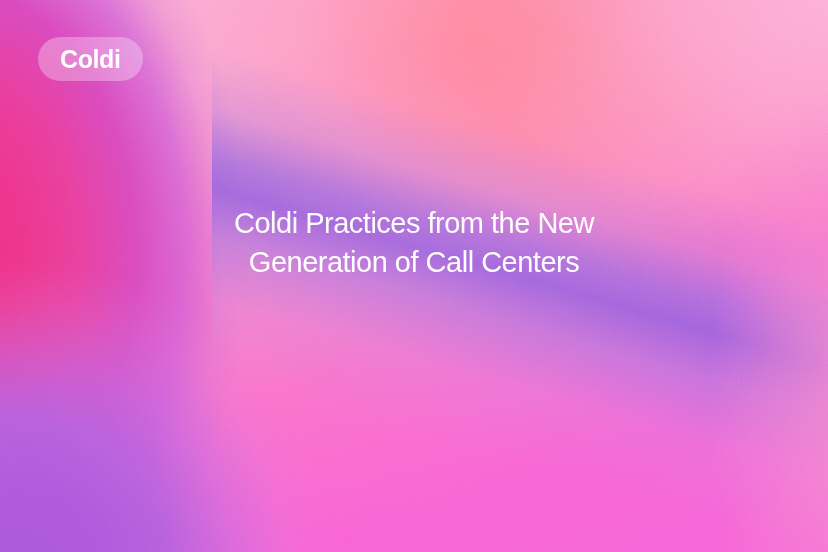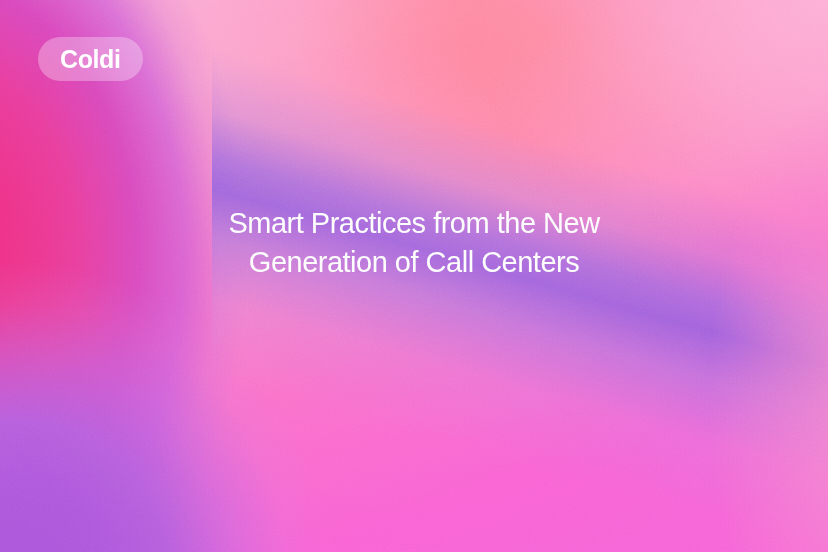--- a/index.html
+++ b/index.html
@@ -203,16 +203,16 @@
       </filter>
       <rect width="828" height="552" filter="url(#grainFilter)"></rect>
     </svg>
   </div>
 
   <div id="logo-badge">
     <span class="logo-text">Coldi</span>
   </div>
 
   <div id="headline-block">
-    <p class="subheadline">Smart Practices from the New Generation of Call Centers</p>
+    <p class="subheadline">Coldi Practices from the New Generation of Call Centers</p>
   </div>
 
 </div>
 
 </body></html>

